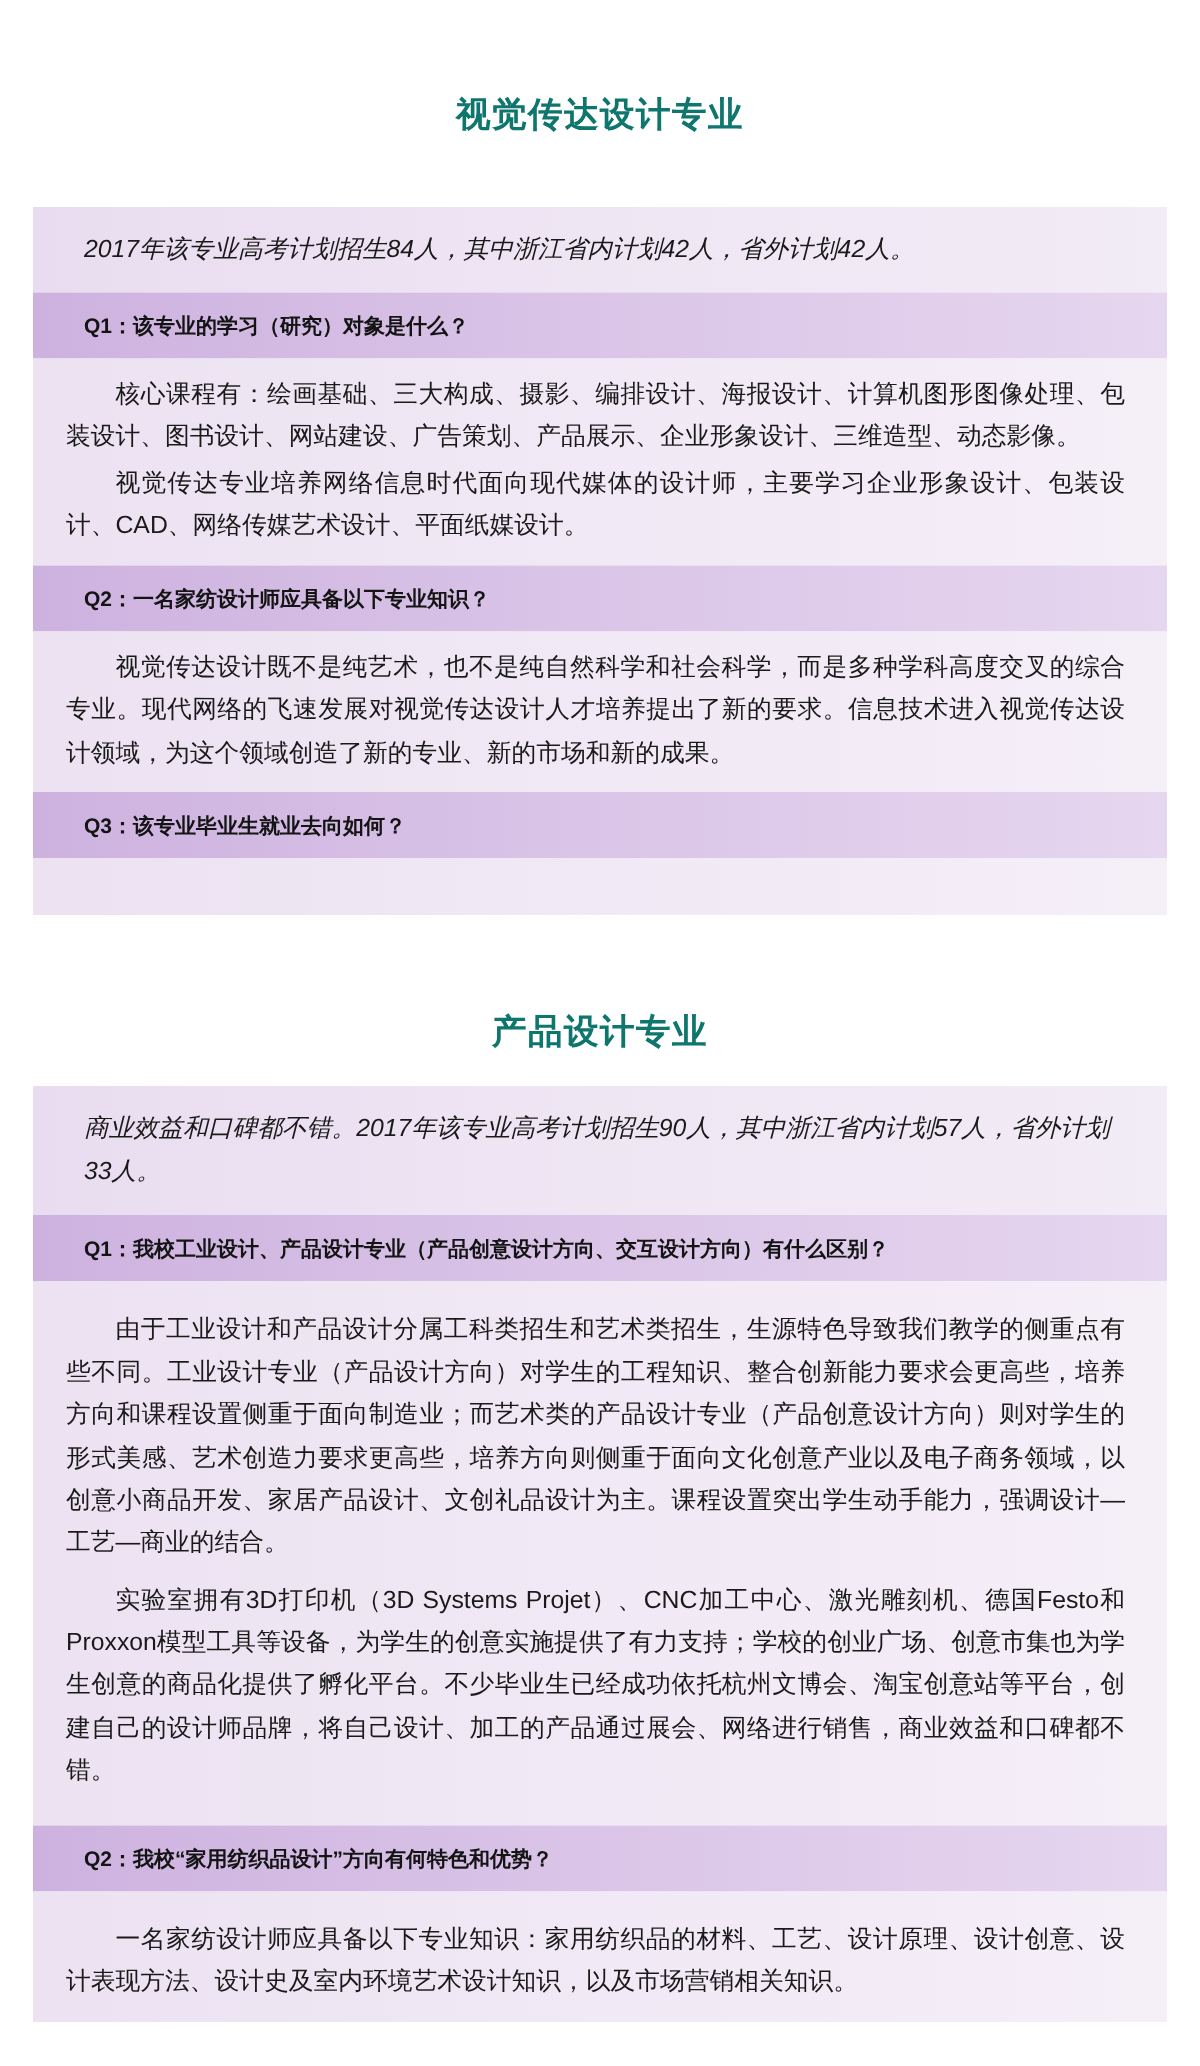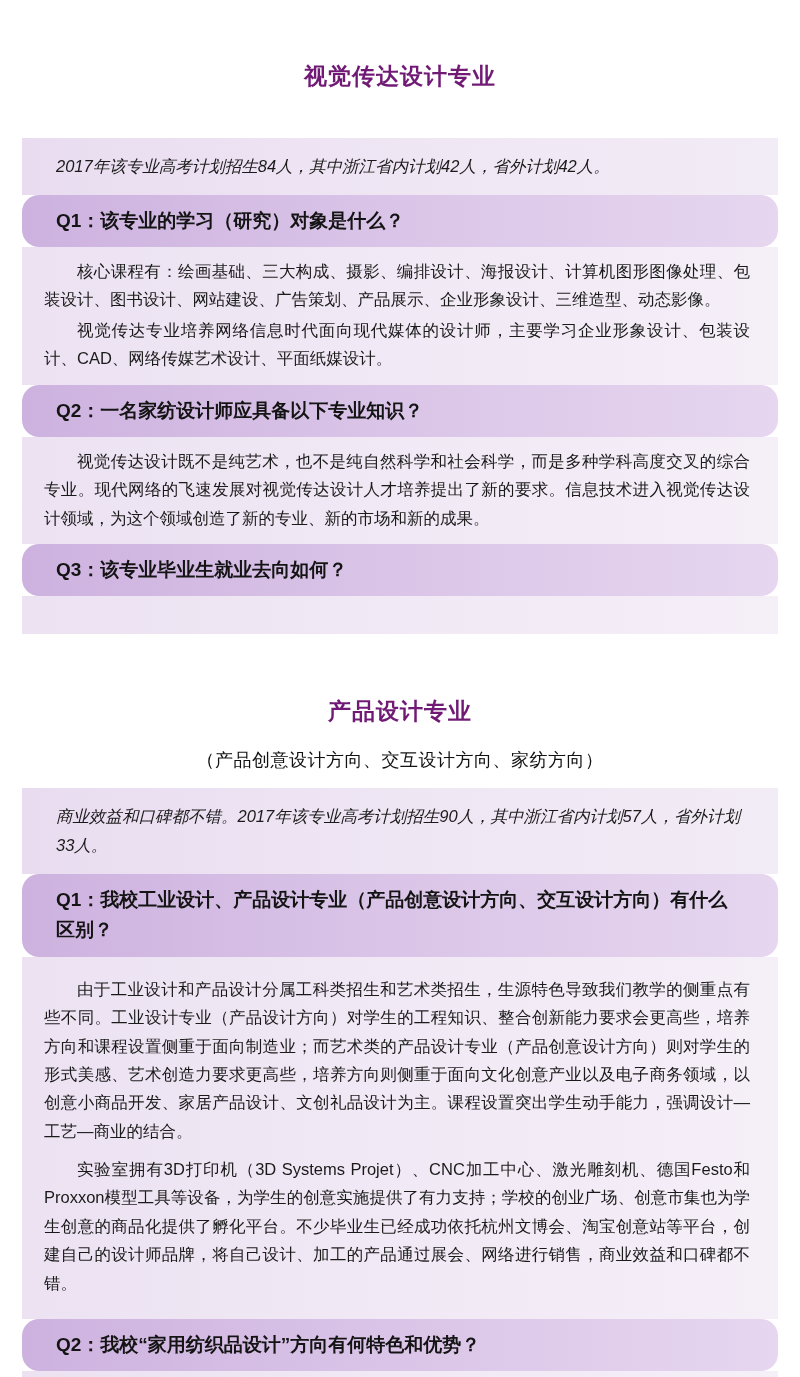--- a/index.html
+++ b/index.html
@@ -16,21 +16,21 @@
   .page {
     width: 800px;
     box-sizing: border-box;
     padding: 0;
   }
   .section-title {
     text-align: center;
     font-size: 23px;
     font-weight: bold;
     letter-spacing: 1px;
-    color: #701a75;
+    color: #0f766e;
   }
   .title-1 { padding: 46px 0 30px 0; }
   .title-2 { padding: 46px 0 6px 0; }
   .subtitle {
     text-align: center;
     font-size: 18px;
     color: #111111;
     padding-bottom: 16px;
     letter-spacing: 0.5px;
   }
@@ -41,25 +41,24 @@
   .intro {
     background: linear-gradient(90deg, #e9dcf0 0%, #efe6f4 50%, #f2ecf6 100%);
     padding: 14px 28px 14px 34px;
     font-size: 16.5px;
     line-height: 1.75;
     font-style: italic;
   }
   .q {
     background: linear-gradient(90deg, #cdb2df 0%, #d9c3e7 45%, #e6d6ef 100%);
     padding: 11px 34px 11px 34px;
-    font-size: 19px;
+    font-size: 14px;
     font-weight: bold;
     line-height: 1.6;
     color: #141414;
-    border-radius: 17px;
   }
   .a {
     background: linear-gradient(90deg, #ece2f2 0%, #f1e9f5 50%, #f5eff8 100%);
     padding: 10px 28px 12px 22px;
     font-size: 16.5px;
     line-height: 1.72;
     text-align: justify;
   }
   .a p {
     margin: 0 0 2px 0;
@@ -88,21 +87,20 @@
     <p>视觉传达设计既不是纯艺术，也不是纯自然科学和社会科学，而是多种学科高度交叉的综合专业。现代网络的飞速发展对视觉传达设计人才培养提出了新的要求。信息技术进入视觉传达设计领域，为这个领域创造了新的专业、新的市场和新的成果。</p>
   </div>
 
   <div class="band q">Q3：该专业毕业生就业去向如何？</div>
   <div class="band a">
     <div class="spacer-sm"></div>
     <div class="spacer-sm"></div>
   </div>
 
   <h1 class="section-title title-2">产品设计专业</h1>
-  <div class="subtitle">（产品创意设计方向、交互设计方向、家纺方向）</div>
 
   <div class="band intro">商业效益和口碑都不错。2017年该专业高考计划招生90人，其中浙江省内计划57人，省外计划33人。</div>
 
   <div class="band q">Q1：我校工业设计、产品设计专业（产品创意设计方向、交互设计方向）有什么区别？</div>
   <div class="band a">
     <div class="spacer-sm"></div>
     <p>由于工业设计和产品设计分属工科类招生和艺术类招生，生源特色导致我们教学的侧重点有些不同。工业设计专业（产品设计方向）对学生的工程知识、整合创新能力要求会更高些，培养方向和课程设置侧重于面向制造业；而艺术类的产品设计专业（产品创意设计方向）则对学生的形式美感、艺术创造力要求更高些，培养方向则侧重于面向文化创意产业以及电子商务领域，以创意小商品开发、家居产品设计、文创礼品设计为主。课程设置突出学生动手能力，强调设计—工艺—商业的结合。</p>
     <div class="spacer-sm"></div>
     <p>实验室拥有3D打印机（3D Systems Projet）、CNC加工中心、激光雕刻机、德国Festo和Proxxon模型工具等设备，为学生的创意实施提供了有力支持；学校的创业广场、创意市集也为学生创意的商品化提供了孵化平台。不少毕业生已经成功依托杭州文博会、淘宝创意站等平台，创建自己的设计师品牌，将自己设计、加工的产品通过展会、网络进行销售，商业效益和口碑都不错。</p>
     <div class="spacer-sm"></div>

